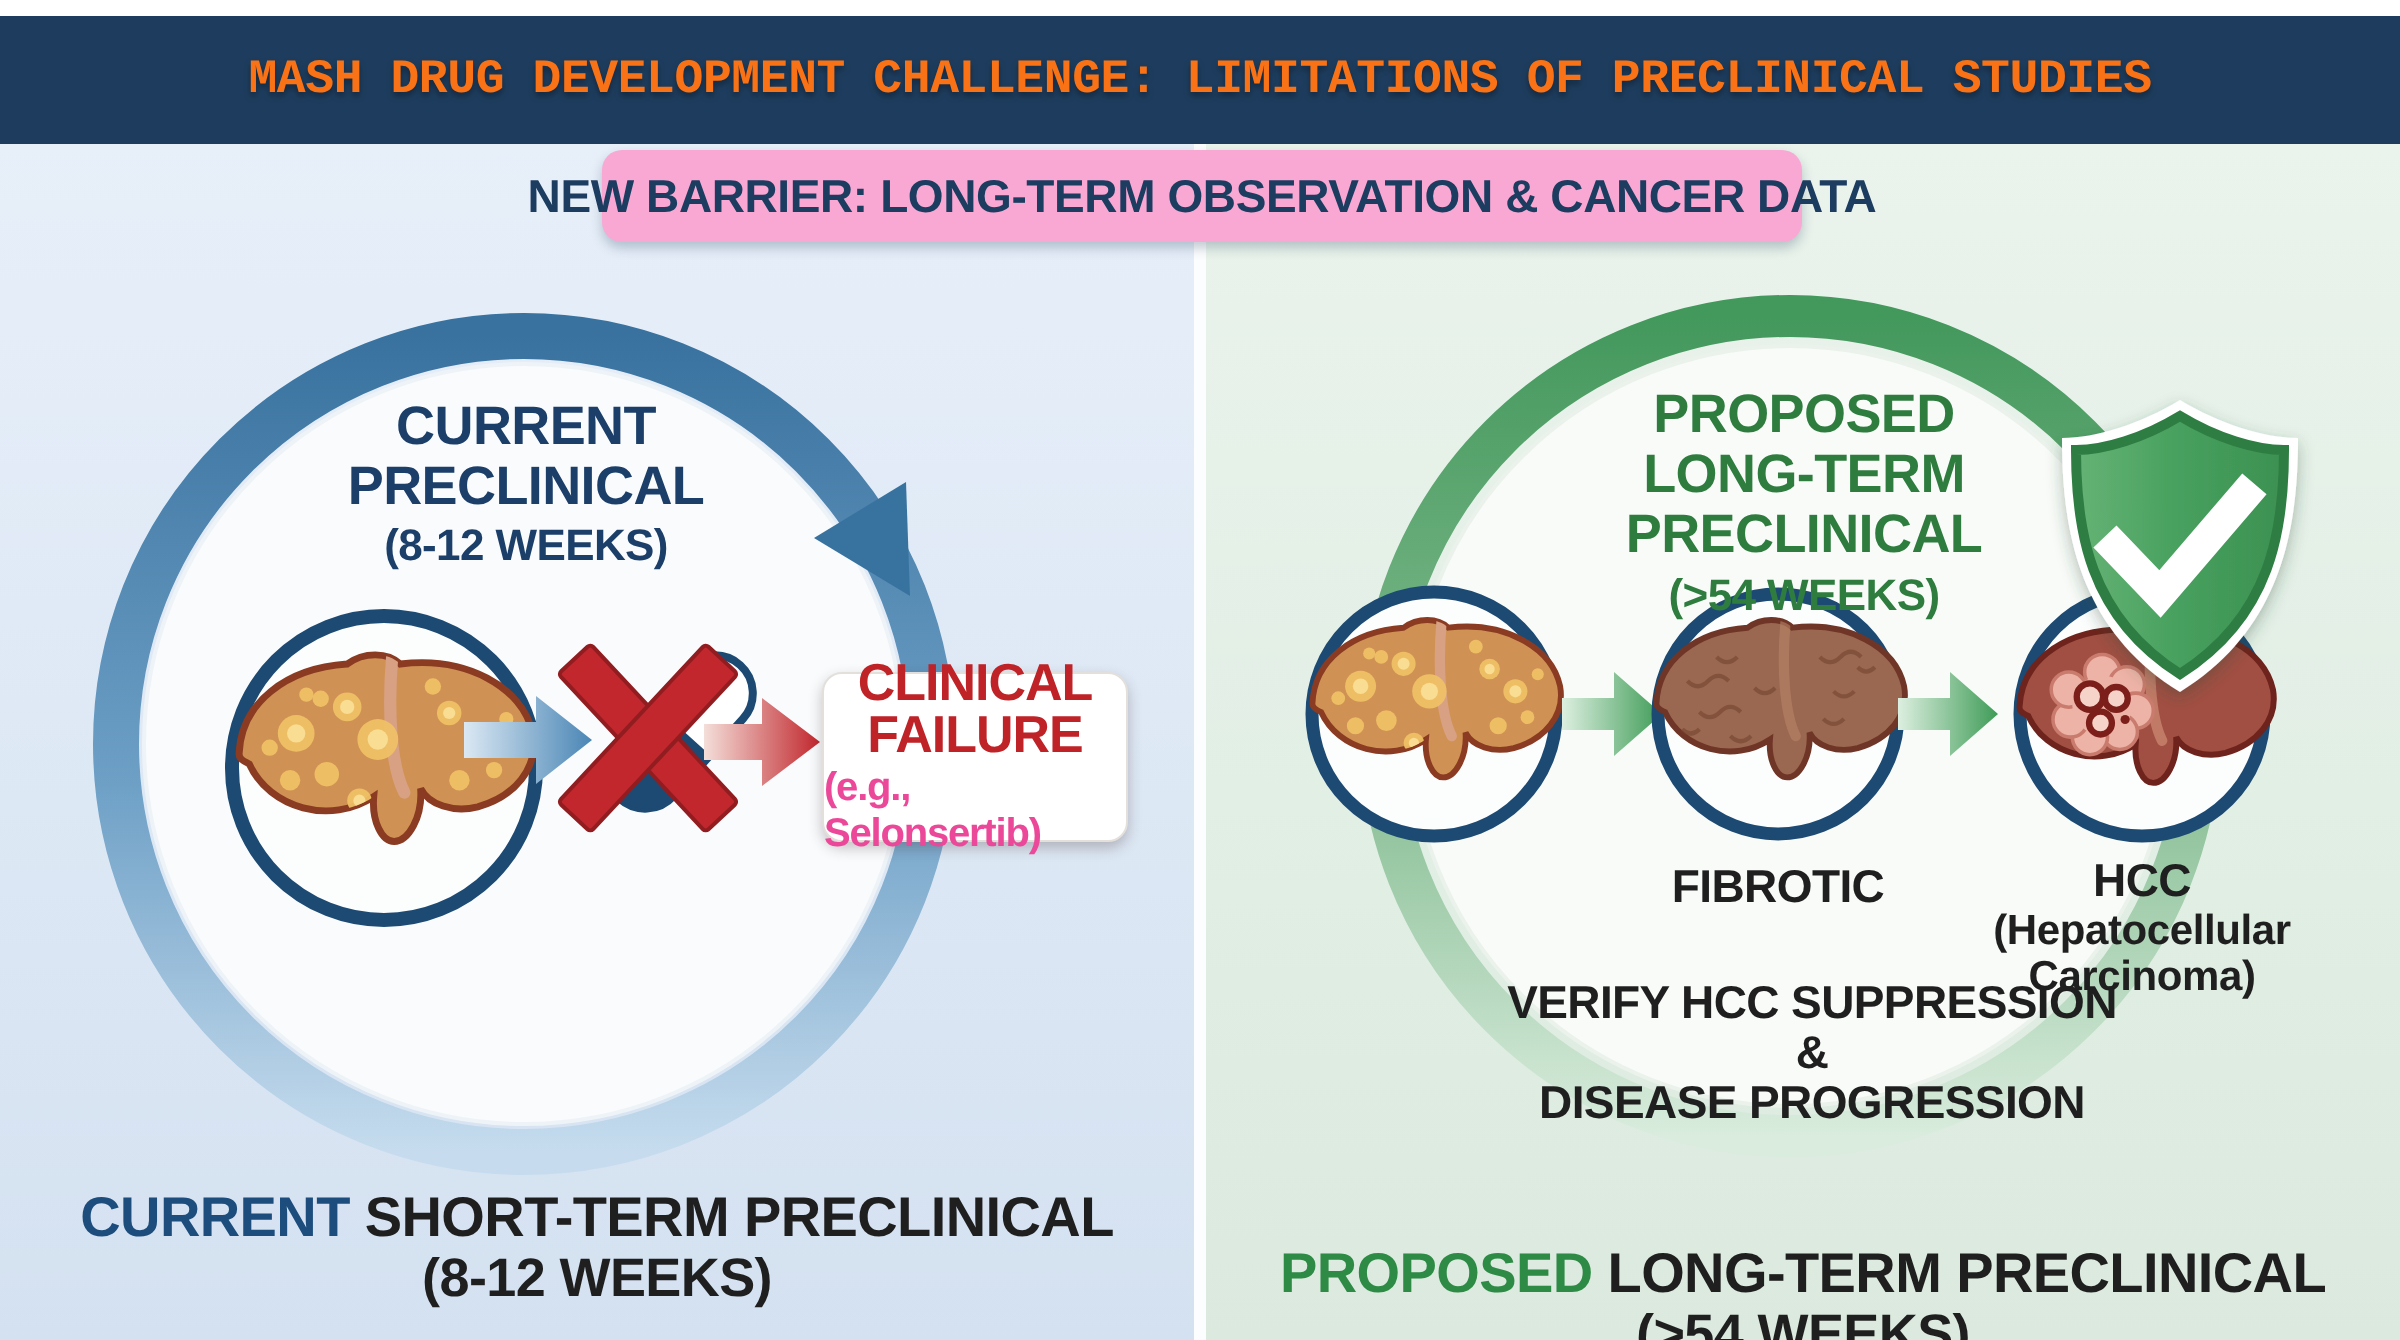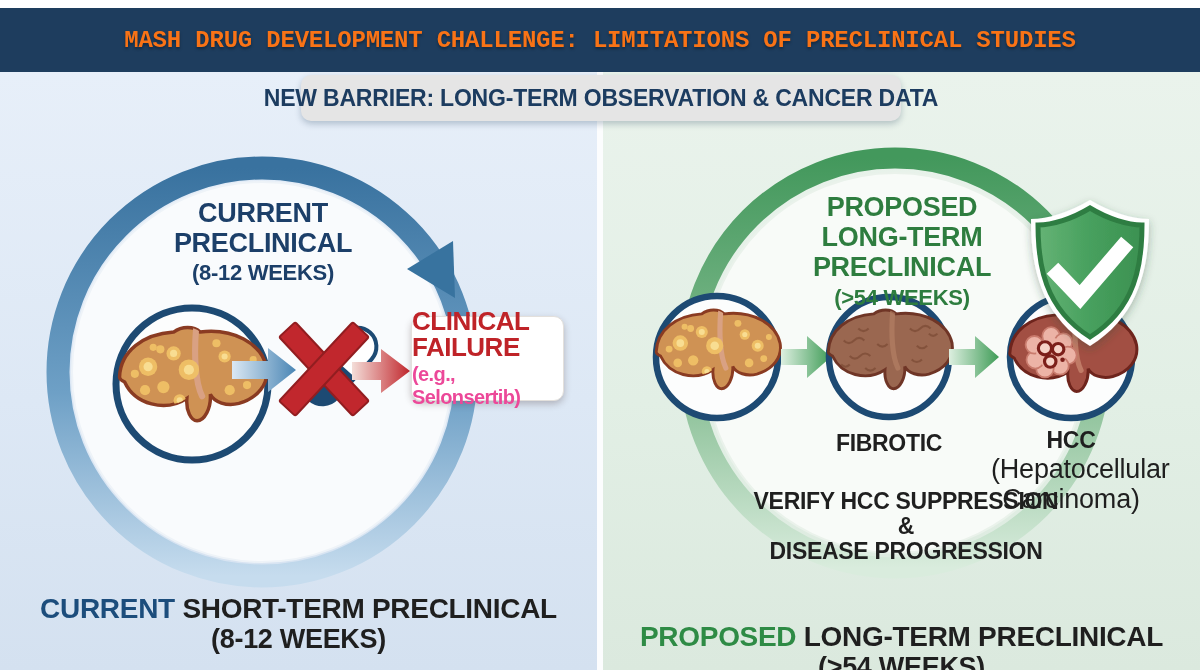--- a/index.html
+++ b/index.html
@@ -12,40 +12,40 @@
               display:flex;align-items:center;justify-content:center;z-index:2;}
   .top-banner span{color:#f97316;font-size:24px;font-weight:bold;letter-spacing:-0.2px;
                    text-shadow:0 2px 3px rgba(0,0,0,.35);white-space:nowrap;font-family:Liberation Mono, monospace;}
 
   .panel-left{top:72px;left:0;width:597px;height:598px;
               background:linear-gradient(180deg,#e7eff9 0%,#dde8f5 55%,#d4e1f0 100%);z-index:0;}
   .panel-right{top:72px;left:603px;width:597px;height:598px;
               background:linear-gradient(180deg,#eaf3ec 0%,#e2efe5 55%,#dbe9de 100%);z-index:0;}
   .divider{top:72px;left:597px;width:6px;height:598px;background:#fcfdfe;z-index:1;}
 
-  .sub-banner{top:75px;left:301px;width:600px;height:46px;background:#e5e5e5;
+  .sub-banner{top:75px;left:301px;width:600px;height:46px;background:#f9a8d4;
               border-radius:10px;box-shadow:0 3px 6px rgba(20,50,80,.25);
               display:flex;align-items:center;justify-content:center;z-index:6;}
   .sub-banner span{color:#1c3c60;font-size:23px;font-weight:bold;letter-spacing:-0.2px;white-space:nowrap;}
 
   svg.art{top:0;left:0;z-index:1;}
   .label-layer{z-index:4;}
 
   .cycle-title{width:300px;}
   .cycle-title .line{font-size:27px;}
   .cycle-title .weeks{font-size:22px;margin-top:3px;}
   .left-title{color:#1c3f69;}
   .right-title{color:#2e7d3f;}
 
   .stage-label{font-size:23px;}
-  .stage-sub{font-size:27px;font-weight:normal;letter-spacing:-0.2px;}
-
-  .failure-box{left:411px;top:316px;width:151px;height:83px;background:#ffffff;border-radius:10px;
+  .stage-sub{font-size:21px;font-weight:bold;letter-spacing:-0.2px;}
+
+  .failure-box{left:411px;top:336px;width:151px;height:83px;background:#ffffff;border-radius:10px;
                border:1px solid #e3e0dc;box-shadow:0 3px 7px rgba(60,40,40,.28);
-               display:flex;flex-direction:column;justify-content:center;z-index:4;}
+               display:flex;flex-direction:column;align-items:center;justify-content:center;z-index:4;}
   .failure-box .big{color:#bf2328;font-size:26px;font-weight:bold;line-height:1.0;letter-spacing:-0.5px;}
   .failure-box .sub{color:#ec4899;font-size:20px;font-weight:bold;margin-top:3px;letter-spacing:-0.6px;}
 
   .caption{width:597px;font-size:28px;}
   .caption .weeks{font-size:27px;}
   .hl-blue{color:#1c4d7c;}
   .hl-green{color:#2e8b45;}
 </style>
 </head>
 <body>

